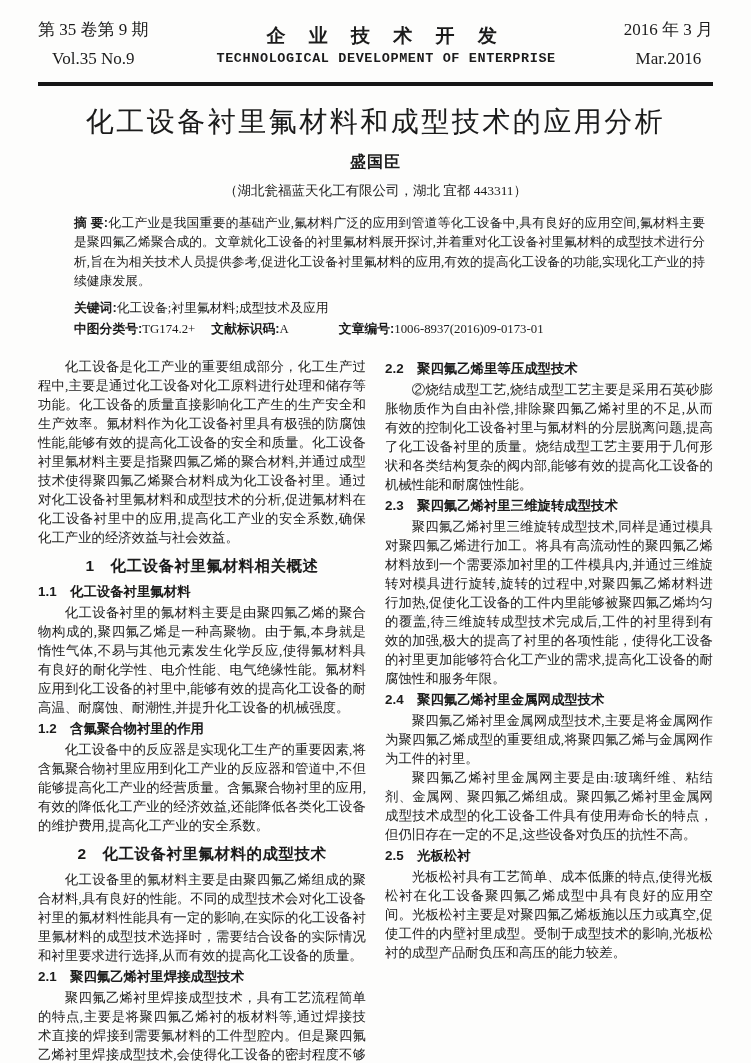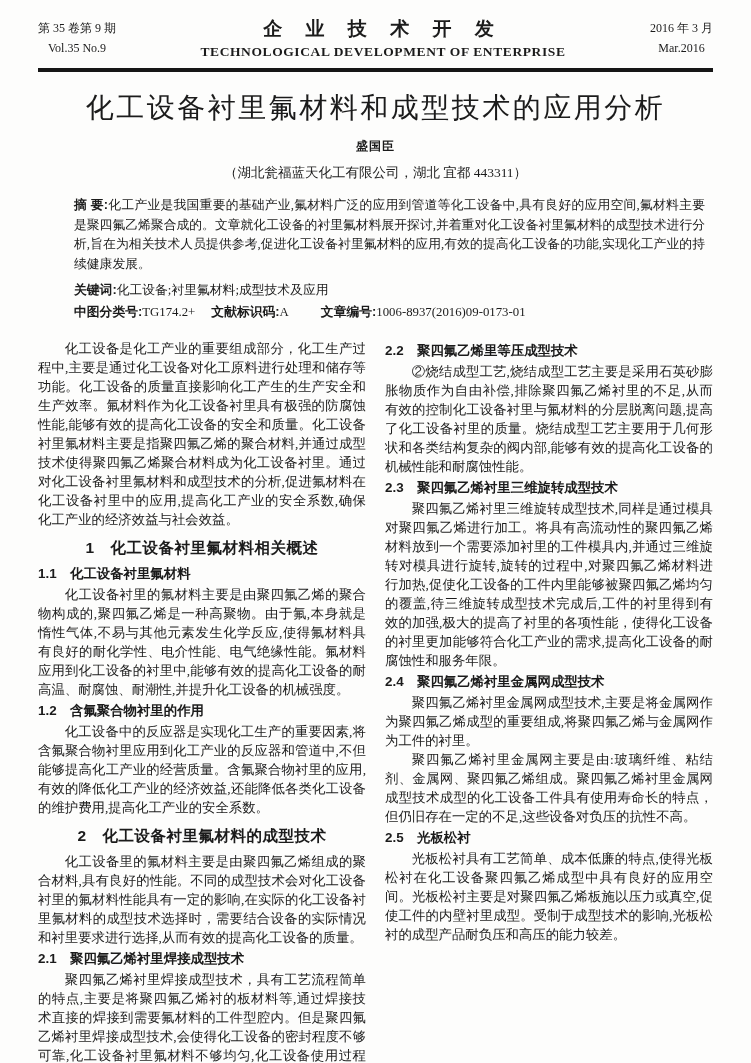--- a/index.html
+++ b/index.html
@@ -4,37 +4,37 @@
 <style>
   * { margin:0; padding:0; box-sizing:border-box; }
   html,body { background:#e8e8e8; }
   .page {
     width:751px; height:1063px; margin:0 auto; background:#fdfdfc;
     color:#1b1b1b; font-family:"Liberation Serif","DejaVu Serif",serif;
     overflow:hidden; position:relative;
   }
   
   .jheader { display:flex; justify-content:space-between; align-items:center; padding:16px 38px 5px 38px; }
-  .hdr-side { text-align:center; font-size:12px; line-height:1.7; white-space:nowrap; }
+  .hdr-side { text-align:center; font-size:17px; line-height:1.7; white-space:nowrap; }
   .hdr-center { text-align:center; flex:1; }
   .jname-cn { font-size:19px; font-weight:bold; letter-spacing:9px; font-family:"Liberation Sans","DejaVu Sans",sans-serif; }
-  .jname-en { font-size:13.5px; font-weight:bold; letter-spacing:0.6px; margin-top:2px; font-family:Liberation Serif, serif; }
+  .jname-en { font-size:13.5px; font-weight:bold; letter-spacing:0.6px; margin-top:2px; font-family:Liberation Mono, monospace; }
   .rule { height:4px; background:#161616; margin:3px 38px 0 38px; }
   
   .title { text-align:center; font-size:28px; font-weight:normal; letter-spacing:2.5px; margin-top:17px; }
-  .author { text-align:center; font-size:12px; font-weight:bold; margin-top:11px; letter-spacing:1px; }
+  .author { text-align:center; font-size:16px; font-weight:bold; margin-top:11px; letter-spacing:1px; }
   .affil { text-align:center; font-size:13.5px; margin-top:9px; }
   
   .meta { margin:13px 46px 0 74px; font-size:12.8px; line-height:19.5px; }
   .meta b, .colwrap b { font-family:"Liberation Sans","DejaVu Sans",sans-serif; font-weight:bold; }
   .abstract { text-align:justify; }
   .kwrow { margin-top:6px; }
   .clcrow { margin-top:1px; display:flex; }
   .clcrow .seg2 { margin-left:16px; }
-  .clcrow .seg3 { margin-left:32px; }
+  .clcrow .seg3 { margin-left:50px; }
   
   .colwrap { display:flex; gap:19px; margin:17px 38px 0 38px; }
   .col { width:328px; font-size:13.4px; line-height:19px; text-align:justify; }
   .col p { text-indent:2em; }
   .h-main {
     font-family:"Liberation Sans","DejaVu Sans",sans-serif;
     font-size:15.5px; font-weight:bold; letter-spacing:0.5px;
     margin:9px 0 7px 0; text-align:center;
   }
   .h-sub {

